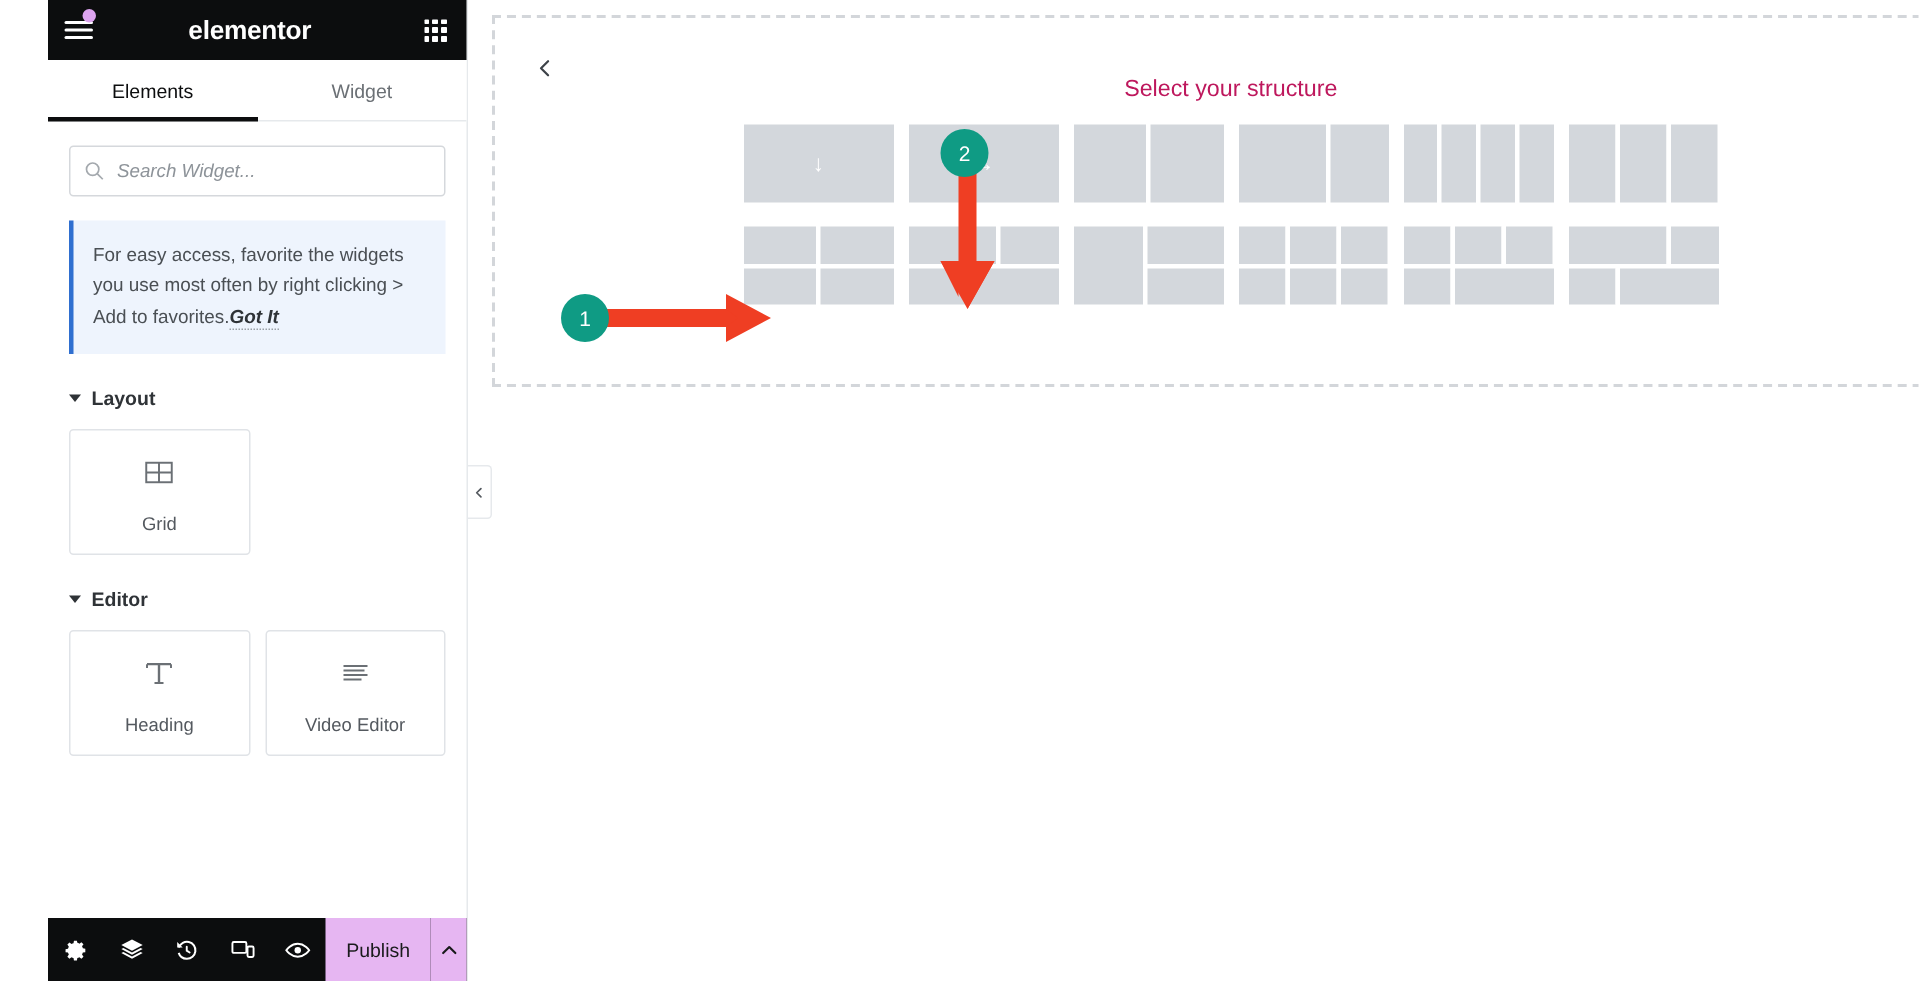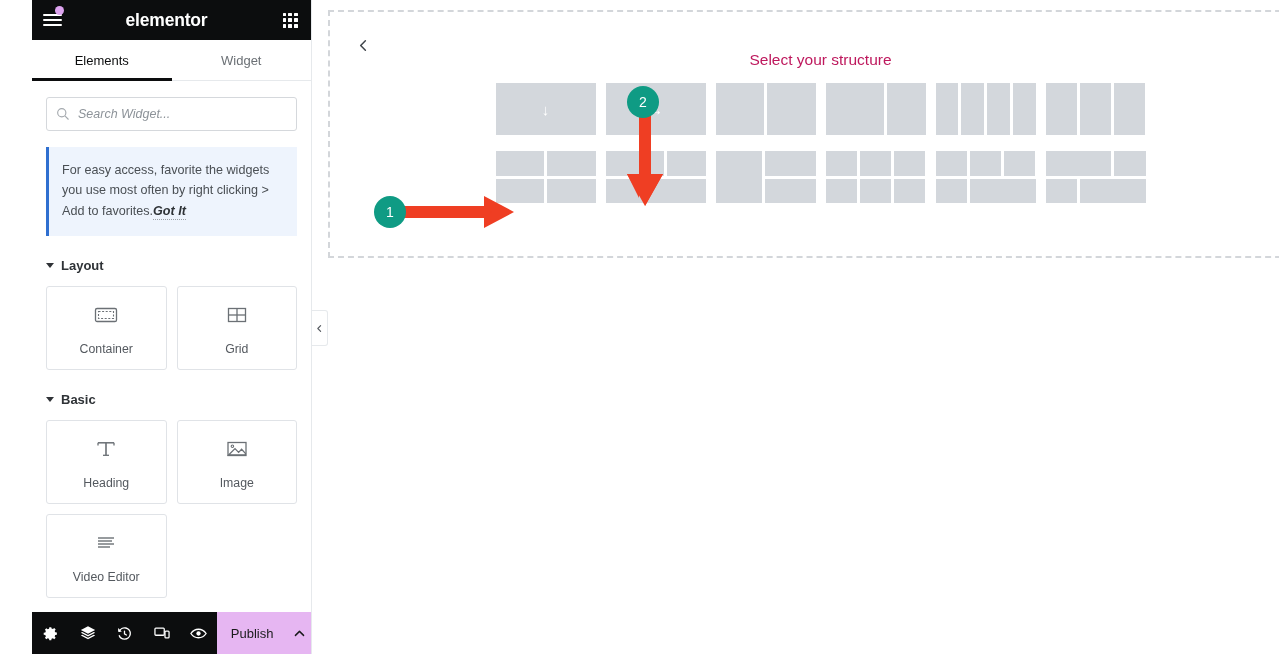--- a/index.html
+++ b/index.html
@@ -264,73 +264,54 @@
         <span>For easy access, favorite the widgets you use most often by right clicking &gt; Add to favorites.</span><b>Got It</b>
       </div>
 
       <div class="cat">
         <div class="cat-title">
           <span class="caret"></span>
           <span>Layout</span>
         </div>
         <div class="widget-grid">
 
-          <div class="widget">
-            <span class="wicon">
-              <svg viewBox="0 0 30 30" width="30" height="30">
-                <rect x="4.5" y="8.5" width="21" height="13" rx="1.6" fill="none" stroke="#6b7075" stroke-width="1.3"></rect>
-                <rect x="7.5" y="11.5" width="15" height="7" fill="none" stroke="#6b7075" stroke-width="1.1" stroke-dasharray="2 1.6"></rect>
-              </svg>
-            </span>
-            <span class="wlabel">Container</span>
-          </div>
 
           <div class="widget">
             <span class="wicon">
               <svg viewBox="0 0 30 30" width="30" height="30">
                 <rect x="6.5" y="8.5" width="17" height="13" fill="none" stroke="#6b7075" stroke-width="1.3"></rect>
                 <line x1="15" y1="8.5" x2="15" y2="21.5" stroke="#6b7075" stroke-width="1.3"></line>
                 <line x1="6.5" y1="15" x2="23.5" y2="15" stroke="#6b7075" stroke-width="1.3"></line>
               </svg>
             </span>
             <span class="wlabel">Grid</span>
           </div>
         </div>
       </div>
 
       <div class="cat">
         <div class="cat-title">
           <span class="caret"></span>
-          <span>Basic</span>
+          <span>Editor</span>
         </div>
         <div class="widget-grid">
 
           <div class="widget">
             <span class="wicon">
               <svg viewBox="0 0 30 30" width="30" height="30">
                 <line x1="7" y1="8.8" x2="23" y2="8.8" stroke="#6b7075" stroke-width="1.5"></line>
                 <line x1="7" y1="8.8" x2="7" y2="11.4" stroke="#6b7075" stroke-width="1.3"></line>
                 <line x1="23" y1="8.8" x2="23" y2="11.4" stroke="#6b7075" stroke-width="1.3"></line>
                 <line x1="15" y1="8.8" x2="15" y2="21" stroke="#6b7075" stroke-width="1.6"></line>
                 <line x1="12" y1="21.3" x2="18" y2="21.3" stroke="#6b7075" stroke-width="1.3"></line>
               </svg>
             </span>
             <span class="wlabel">Heading</span>
           </div>
 
-          <div class="widget">
-            <span class="wicon">
-              <svg viewBox="0 0 30 30" width="30" height="30">
-                <rect x="6" y="8.5" width="18" height="13" fill="none" stroke="#6b7075" stroke-width="1.3"></rect>
-                <circle cx="10.4" cy="12.3" r="1.25" fill="none" stroke="#6b7075" stroke-width="1.1"></circle>
-                <path d="M6.6 21 L13 14.6 L16.6 18.4 L19.6 15.2 L23.4 19.4 L23.4 21 Z" fill="none" stroke="#6b7075" stroke-width="1.3"></path>
-              </svg>
-            </span>
-            <span class="wlabel">Image</span>
-          </div>
 
           <div class="widget">
             <span class="wicon">
               <svg viewBox="0 0 30 30" width="30" height="30">
                 <line x1="7" y1="10" x2="23" y2="10" stroke="#6b7075" stroke-width="1.4"></line>
                 <line x1="7" y1="13" x2="21" y2="13" stroke="#6b7075" stroke-width="1.4"></line>
                 <line x1="7" y1="16" x2="23" y2="16" stroke="#6b7075" stroke-width="1.4"></line>
                 <line x1="7" y1="19" x2="19" y2="19" stroke="#6b7075" stroke-width="1.4"></line>
               </svg>
             </span>

